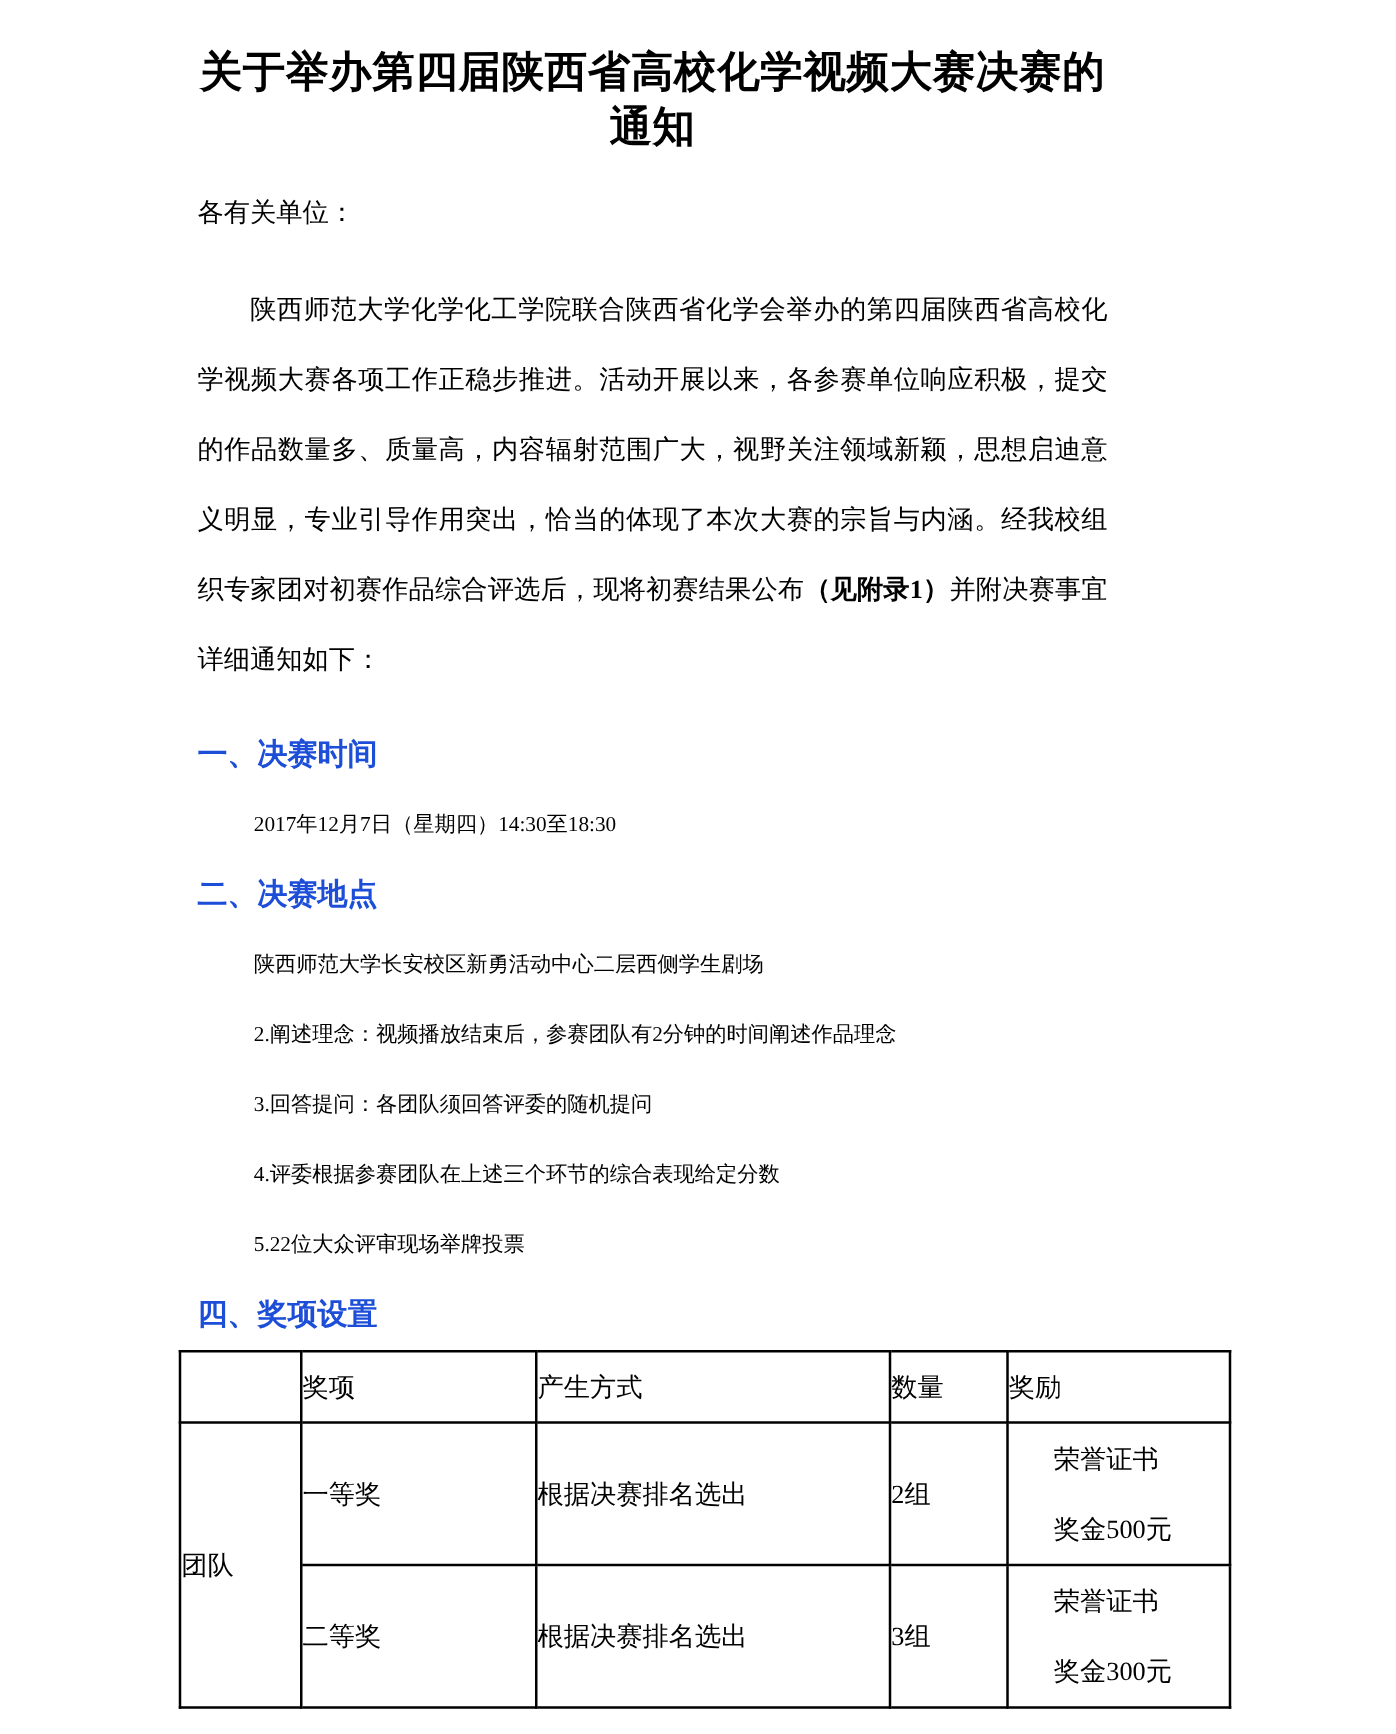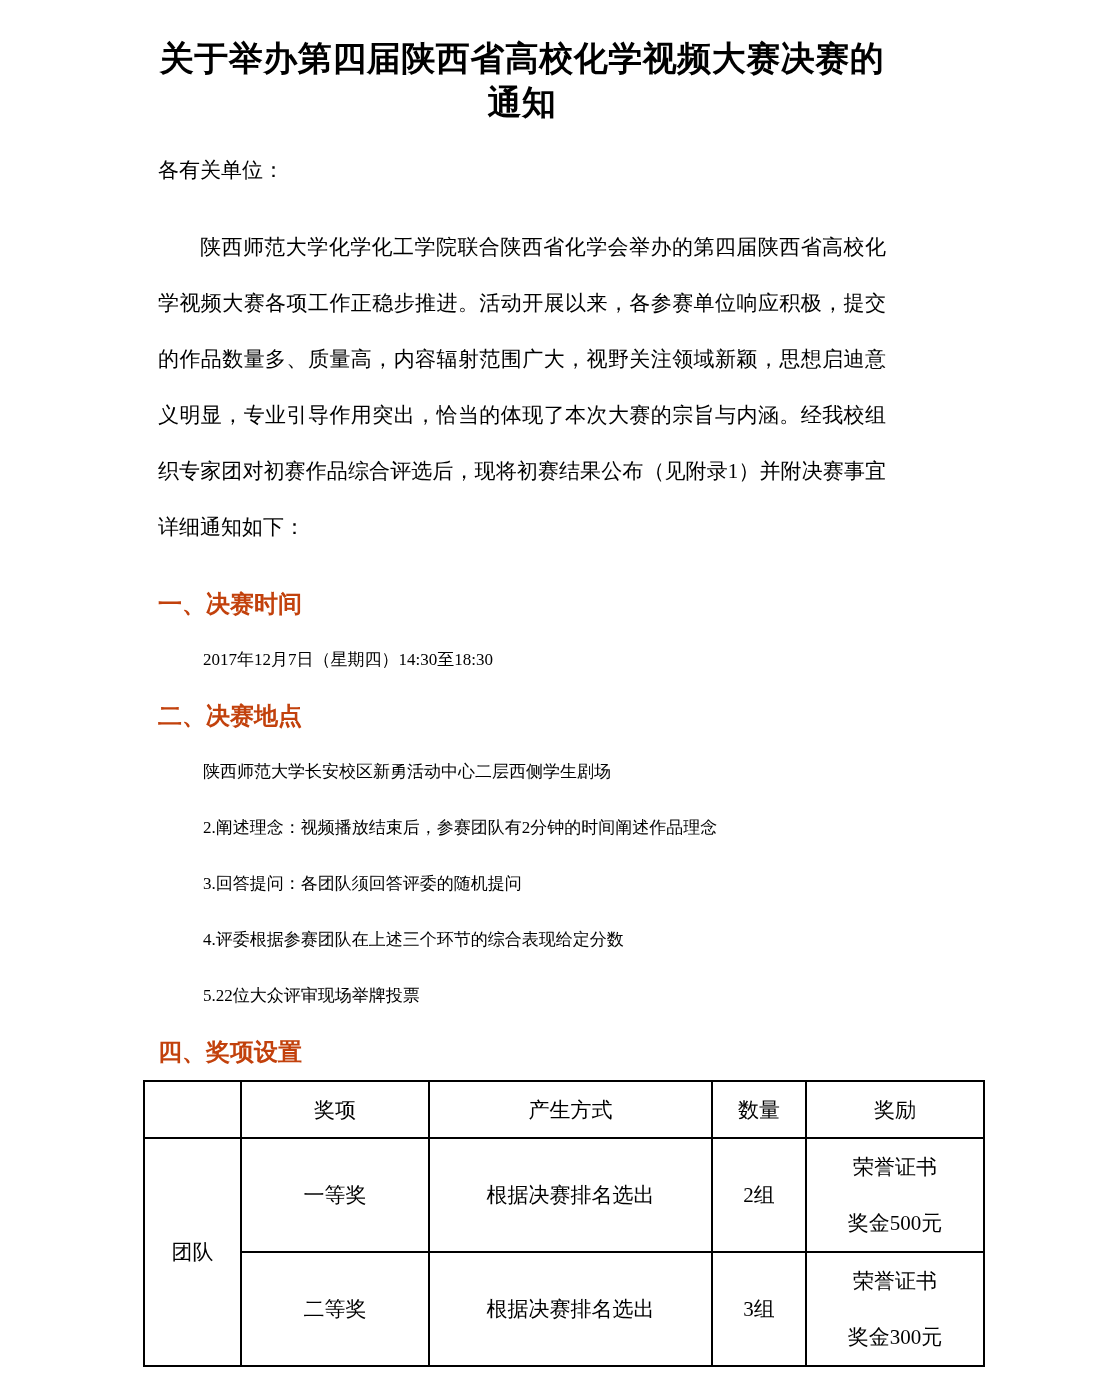--- a/index.html
+++ b/index.html
@@ -41,60 +41,61 @@
     line-height: 56px;
   }
   .intro {
     font-size: 21px;
     line-height: 56px;
     text-align: justify;
     text-indent: 42px;
     text-justify: inter-ideograph;
   }
   .intro .bold-seg {
-    font-weight: normal;
+    font-weight: bold;
   }
   .sec-heading {
     margin: 0;
     font-family: "Liberation Sans", "DejaVu Sans", sans-serif;
     font-weight: bold;
     font-size: 24px;
     line-height: 56px;
-    color: #c2410c;
+    color: #1d4ed8;
   }
   .indented {
     padding-left: 45px;
   }
   .awards-table {
     border-collapse: collapse;
     table-layout: fixed;
     width: 830px;
     margin-left: -15px;
     margin-top: 0;
   }
   .awards-table th,
   .awards-table td {
     border: 2px solid #000000;
     font-weight: normal;
     font-size: 21px;
-    text-align: center;
+    text-align: left;
     vertical-align: middle;
     padding: 0;
     font-family: "Liberation Serif", "DejaVu Serif", serif;
   }
   .awards-table .col-group { width: 95px; }
   .awards-table .col-award { width: 186px; }
   .awards-table .col-method { width: 281px; }
   .awards-table .col-qty { width: 92px; }
   .awards-table .col-prize { width: 176px; }
   .awards-table tr.header-row { height: 57px; }
   .awards-table tr.data-row { height: 113px; }
   .prize-line {
     display: block;
     line-height: 56px;
+    margin-left: 36px;
   }
 </style>
 </head>
 <body>
 
 <div class="page">
 
   <h1 class="doc-title">关于举办第四届陕西省高校化学视频大赛决赛的通知</h1>
 
   <div class="salutation">各有关单位：</div>

